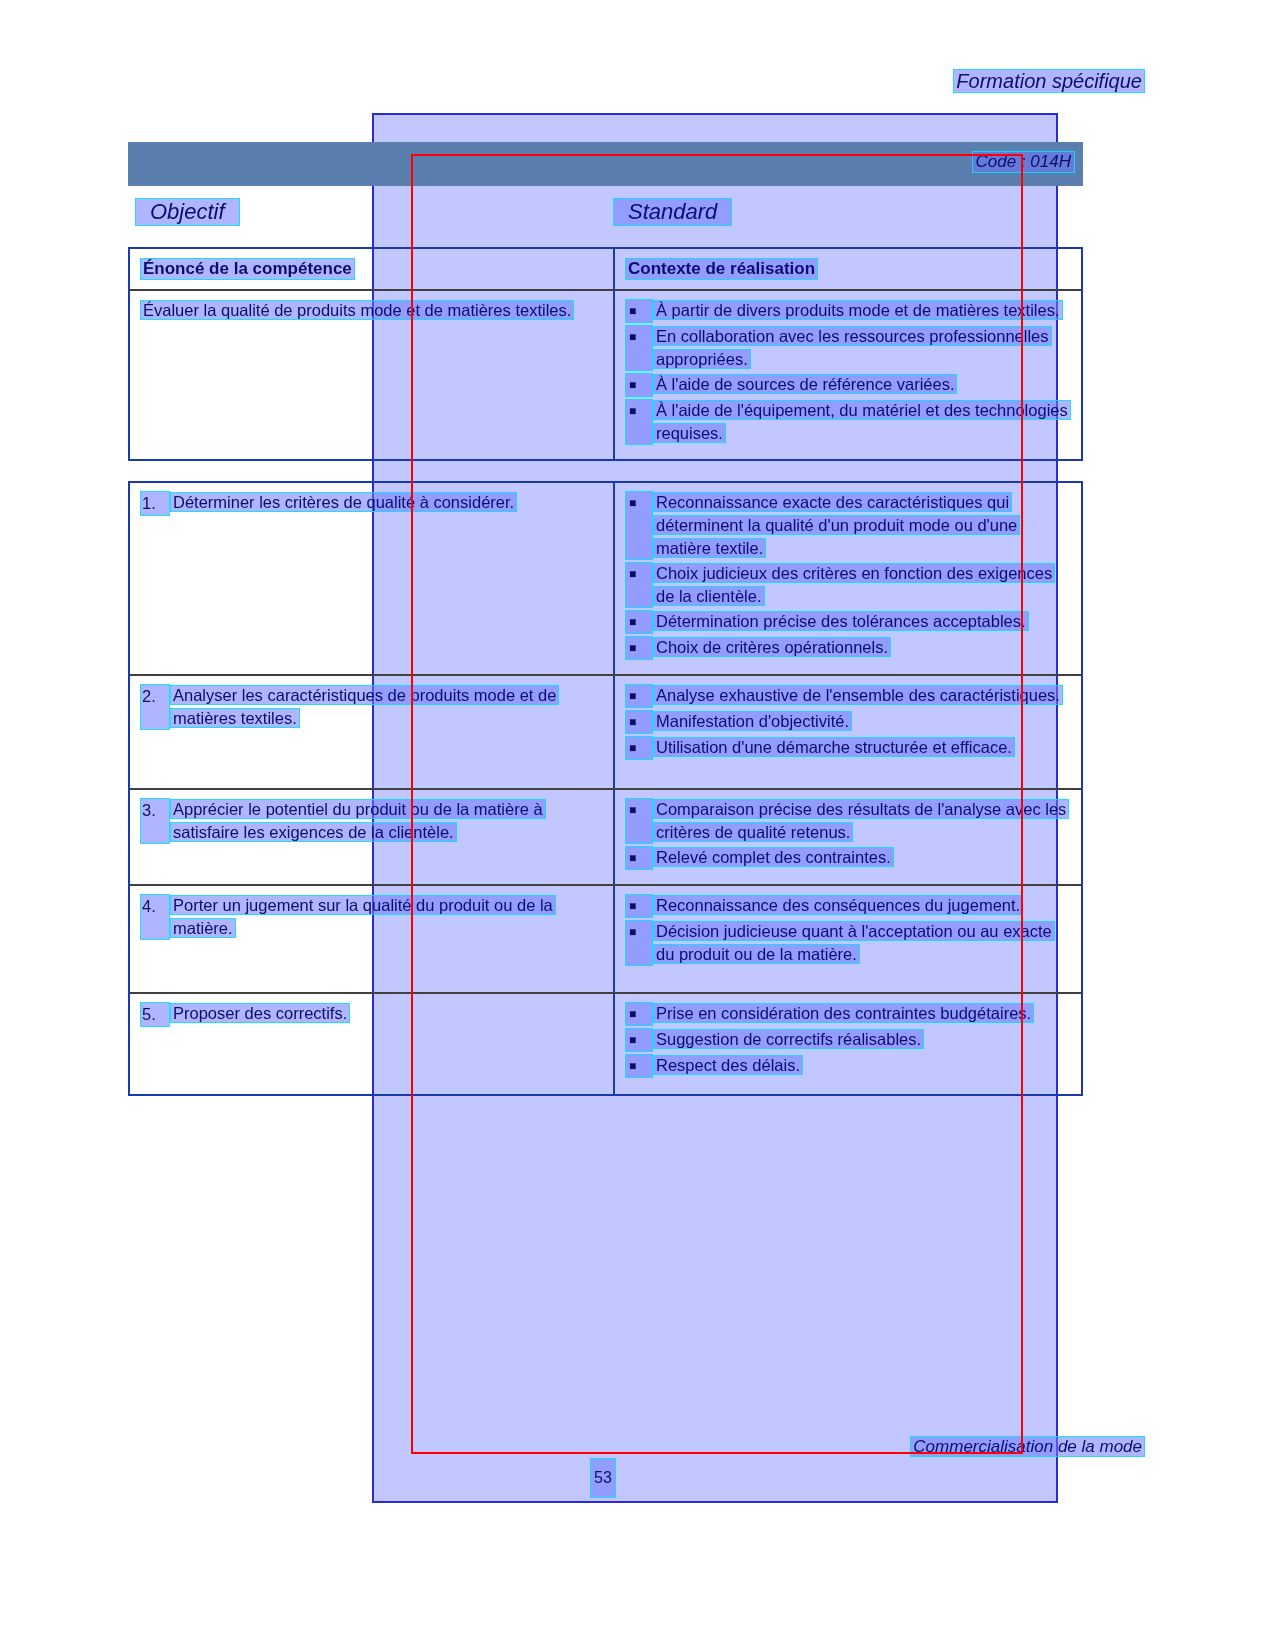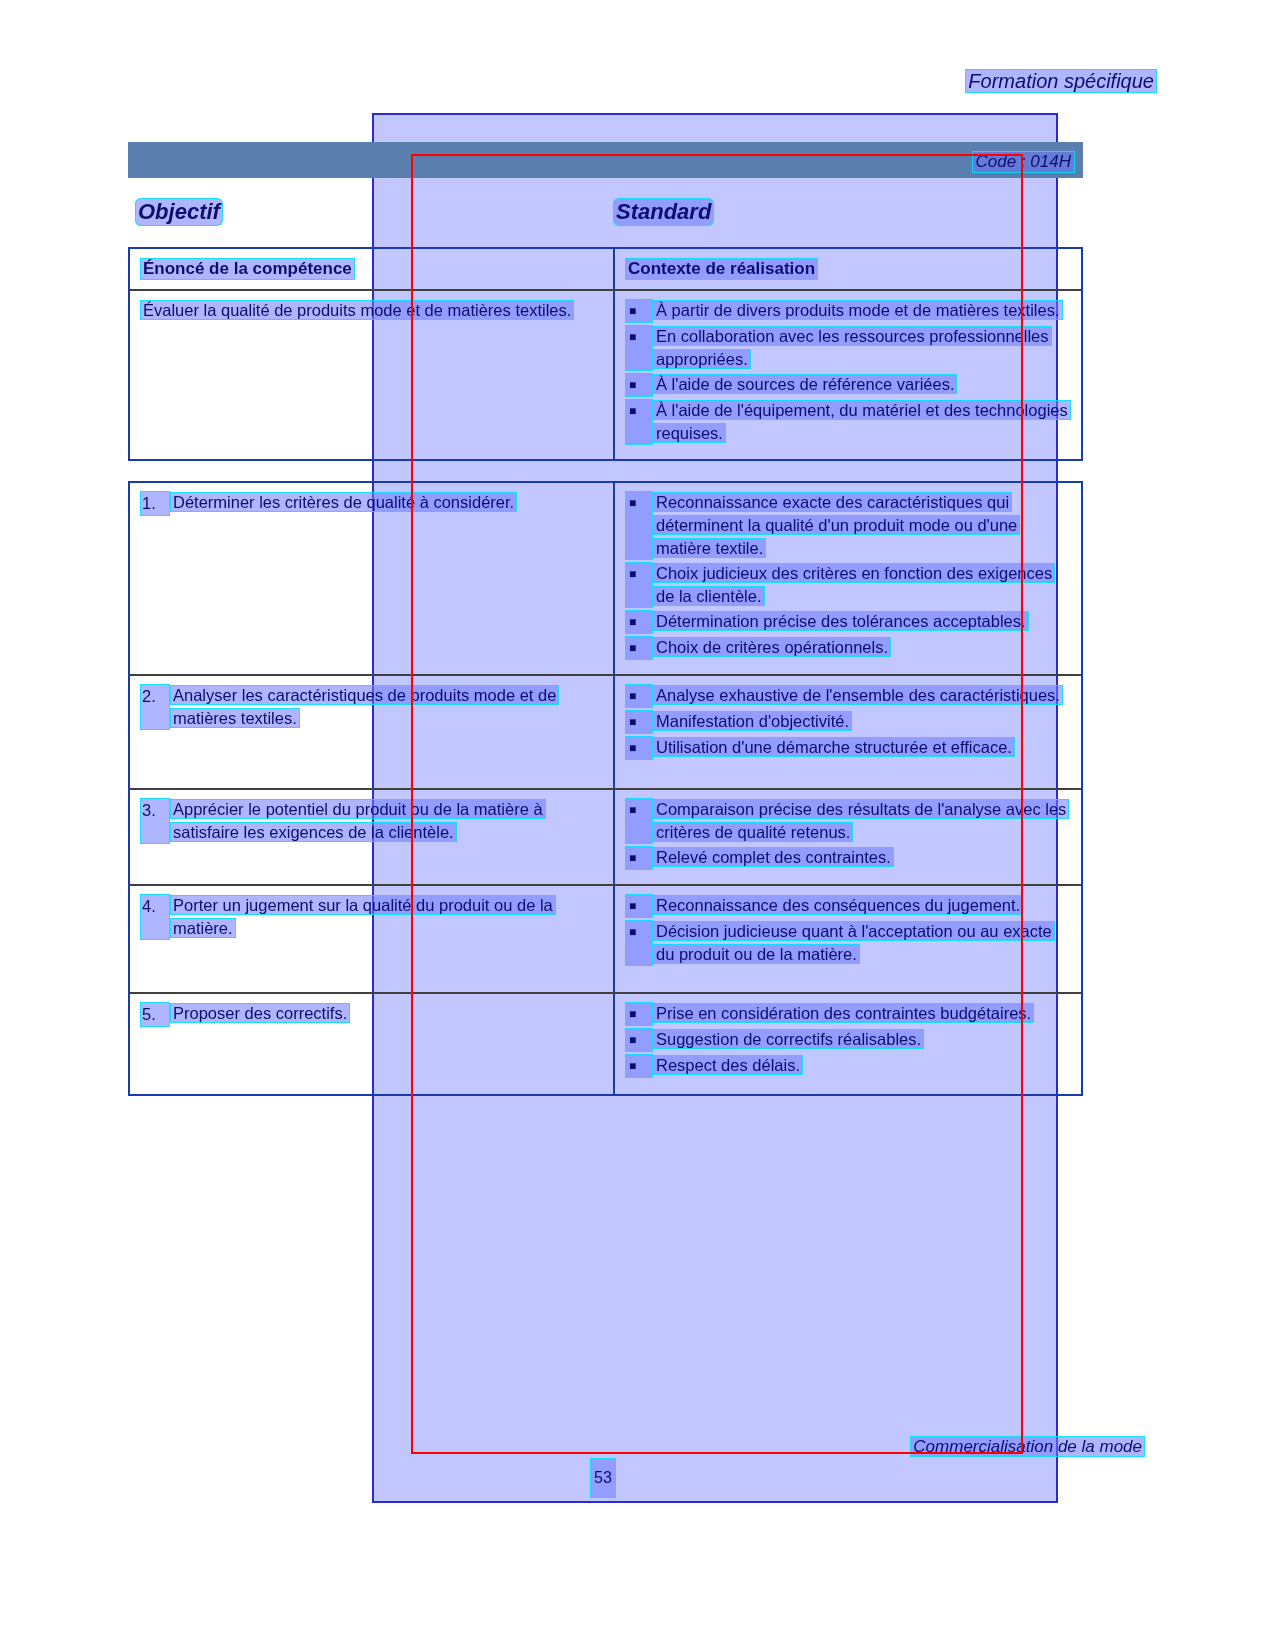--- a/index.html
+++ b/index.html
@@ -46,38 +46,38 @@
     height: 1300px;
     border: 2px solid #ff0000;
     box-sizing: border-box;
     pointer-events: none;
     z-index: 9;
   }
 
   
   #doc-header {
     position: absolute;
-    right: 118px;
+    right: 130px;
     top: 70px;
     z-index: 7;
   }
   #doc-header .txt {
     font-size: 20px;
     font-style: italic;
     padding: 1px 3px;
     white-space: nowrap;
   }
 
   
   #title-band {
     position: absolute;
     left: 128px;
     top: 142px;
     width: 955px;
-    height: 36px;
+    height: 44px;
     background: #5a7fae;
     z-index: 6;
   }
   #code-label {
     position: absolute;
     right: 8px;
     top: 9px;
     font-size: 17px;
     font-style: italic;
     padding: 1px 4px;
@@ -101,25 +101,24 @@
     width: 470px;
   }
   #obj-std-row .col-right {
     position: absolute;
     left: 485px;
     top: 0;
     width: 460px;
   }
   .hdr-italic {
     font-size: 22px;
-    font-weight: bold;
+    font-weight: normal;
     font-style: italic;
-    padding: 1px 3px;
+    padding: 1px 15px;
     display: inline-block;
-    border-radius: 6px;
   }
 
   
   .tbl {
     position: absolute;
     left: 128px;
     width: 955px;
     border: 2px solid #1a3ab0;
     box-sizing: border-box;
     z-index: 7;

